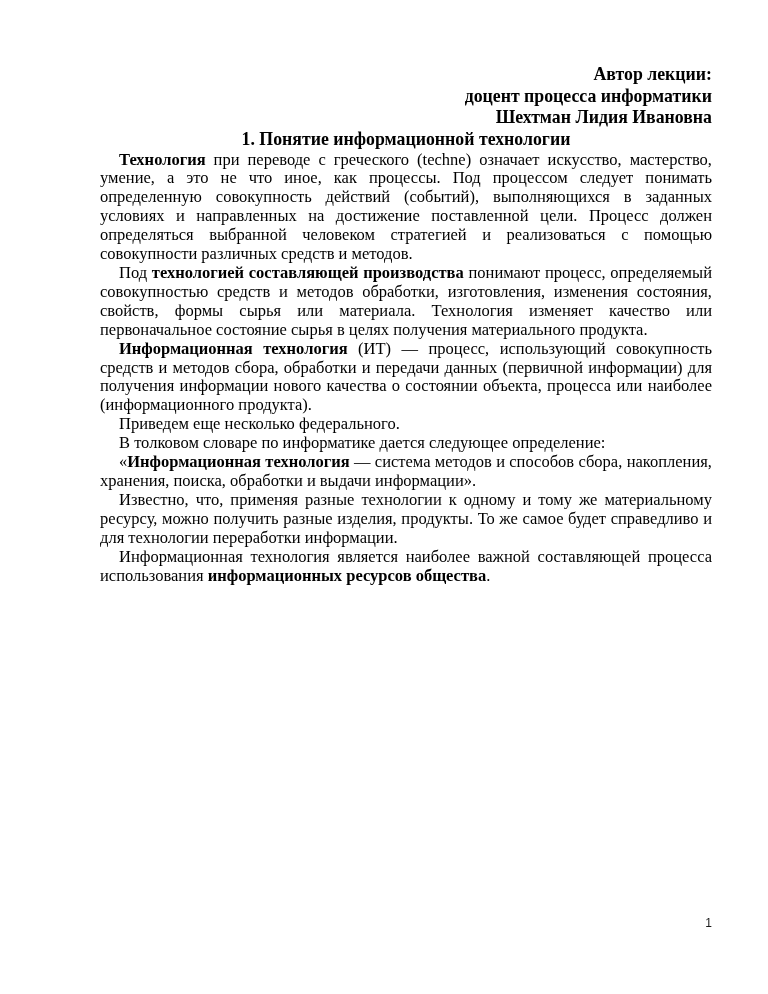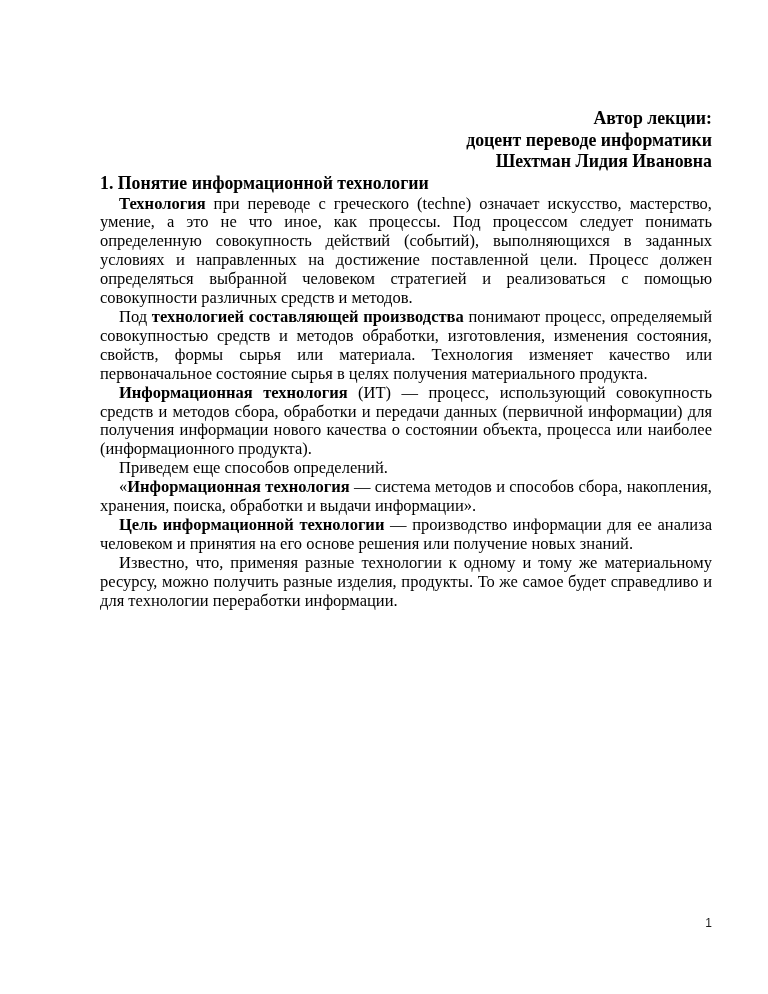--- a/index.html
+++ b/index.html
@@ -17,35 +17,34 @@
     position: absolute;
     left: 0; top: 0;
     width: 768px; height: 994px;
     background: #ffffff;
   }
   .content {
     position: absolute;
     left: 100px;
     top: 64px;
     width: 612px;
-    margin-top: 44px;
   }
   .author-block {
     text-align: right;
     font-weight: bold;
     font-size: 17.8px;
     line-height: 21.6px;
   }
   .author-block div { margin: 0; }
   .doc-heading {
     margin: 0;
     font-weight: bold;
     font-size: 17.8px;
     line-height: 21.8px;
-    text-align: left;
+    text-align: center;
   }
   .body-text p {
     margin: 0;
     font-size: 16.5px;
     line-height: 18.9px;
     text-align: justify;
     text-indent: 19px;
   }
   .body-text b { font-weight: bold; font-family: Liberation Serif, serif; }
   .page-number {
@@ -58,28 +57,29 @@
     color: #1a1a1a;
   }
 </style>
 </head>
 <body>
 
 <div class="page">
   <div class="content">
     <div class="author-block">
         <div>Автор лекции:</div>
-        <div>доцент переводе информатики</div>
+        <div>доцент процесса информатики</div>
         <div>Шехтман Лидия Ивановна</div>
       </div>
     <h1 class="doc-heading">1. Понятие информационной технологии</h1>
     <div class="body-text">
         <p><b>Технология</b><span> при переводе с греческого (techne) означает искусство, мастерство, умение, а это не что иное, как процессы. Под процессом следует понимать определенную совокупность действий (событий), выполняющихся в заданных условиях и направленных на достижение поставленной цели. Процесс должен определяться выбранной человеком стратегией и реализоваться с помощью совокупности различных средств и методов.</span></p>
         <p><span>Под </span><b>технологией составляющей производства</b><span> понимают процесс, определяемый совокупностью средств и методов обработки, изготовления, изменения состояния, свойств, формы сырья или материала. Технология изменяет качество или первоначальное состояние сырья в целях получения материального продукта.</span></p>
         <p><b>Информационная технология</b><span> (ИТ) — процесс, использующий совокупность средств и методов сбора, обработки и передачи данных (первичной информации) для получения информации нового качества о состоянии объекта, процесса или наиболее (информационного продукта).</span></p>
-        <p><span>Приведем еще способов определений.</span></p>
+        <p><span>Приведем еще несколько федерального.</span></p>
+        <p><span>В толковом словаре по информатике дается следующее определение:</span></p>
         <p><span>«</span><b>Информационная технология</b><span> — система методов и способов сбора, накопления, хранения, поиска, обработки и выдачи информации».</span></p>
-        <p><b>Цель информационной технологии</b><span> — производство информации для ее анализа человеком и принятия на его основе решения или получение новых знаний.</span></p>
         <p><span>Известно, что, применяя разные технологии к одному и тому же материальному ресурсу, можно получить разные изделия, продукты. То же самое будет справедливо и для технологии переработки информации.</span></p>
+        <p><span>Информационная технология является наиболее важной составляющей процесса использования </span><b>информационных ресурсов общества</b><span>.</span></p>
       </div>
   </div>
   <div class="page-number">1</div>
 </div>
 
 </body></html>

